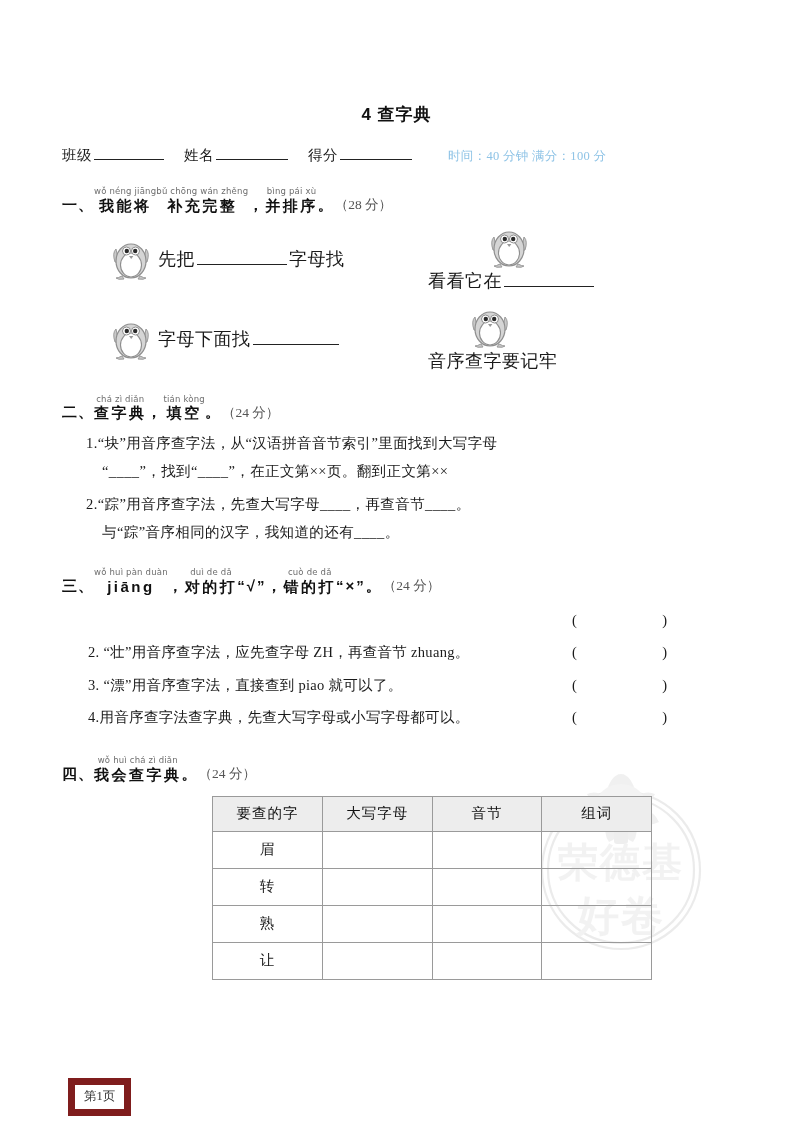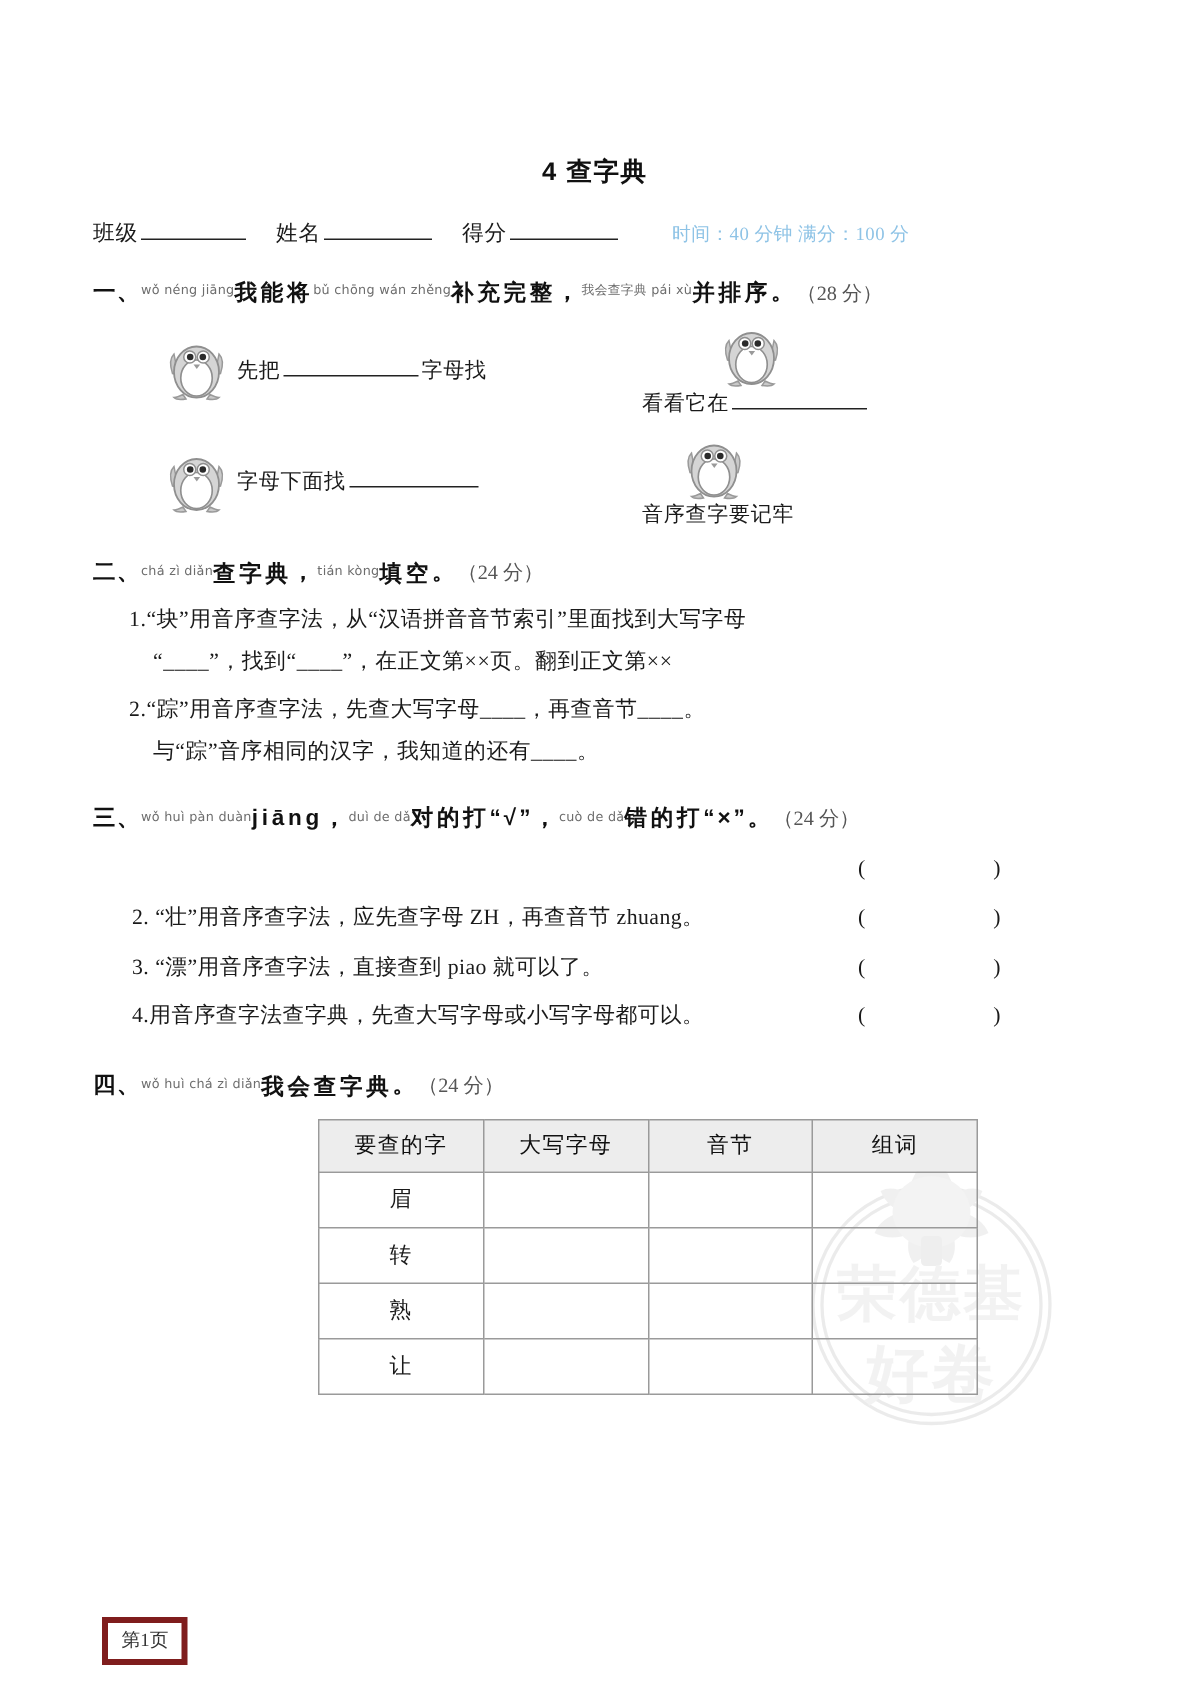--- a/index.html
+++ b/index.html
@@ -89,20 +89,21 @@
   .sec-head {
     font-family: "Liberation Sans", "DejaVu Sans", sans-serif;
     font-weight: bold;
     font-size: 15px;
     line-height: 1.05;
     white-space: nowrap;
     color: #111;
   }
   .rb {
     display: inline-flex;
+    flex-direction: column;
     align-items: center;
     vertical-align: bottom;
     line-height: 1;
   }
   .rb .py {
     font-family: "DejaVu Sans", "Liberation Sans", sans-serif;
     font-weight: normal;
     font-size: 8.5px;
     color: #6d6d6d;
     letter-spacing: 0.2px;
@@ -141,21 +142,21 @@
   
   .peng-wrap { margin-top: 12px; }
   .peng-row {
     display: flex;
     align-items: center;
     margin-bottom: 12px;
   }
   .peng-cell {
     display: flex;
     align-items: center;
-    font-size: 14px;
+    font-size: 18px;
   }
   .peng-cell.left  { width: 300px; padding-left: 48px; }
   .peng-cell.right { padding-left: 18px; flex-direction: column; }
   .peng-icon {
     flex: 0 0 auto;
     width: 42px;
     height: 44px;
     margin-right: 6px;
   }
   .peng-text { white-space: nowrap; letter-spacing: 0.5px; }
@@ -214,21 +215,21 @@
   }
   table.grid td { background: transparent; }
 
   
   #footer {
     position: absolute;
     left: 68px;
     top: 1078px;
     font-size: 12.5px;
     color: #333;
-    border: 4px solid #7f1d1d;
+    border: 7px solid #7f1d1d;
     padding: 3px 9px 4px 9px;
     background: #fff;
     z-index: 3;
   }
 </style>
 </head>
 <body>
 
 <div id="page">
 
@@ -268,21 +269,21 @@
 
     <div class="sec">
       <div class="sec-head">
         <span class="sec-num">一、</span><span class="rb">
             <span class="py">wǒ néng jiāng</span>
             <span class="han">我能将</span>
           </span><span class="rb">
             <span class="py">bǔ chōng wán zhěng</span>
             <span class="han">补充完整</span>
           </span><span class="plain-bold">，</span><span class="rb">
-            <span class="py">我会查字典 pái xù</span>
+            <span class="py">bìng pái xù</span>
             <span class="han">并排序</span>
           </span><span class="plain-bold">。</span><span class="score">（28 分）</span>
       </div>
 
       <div class="peng-wrap">
 
         <div class="peng-row">
           <div class="peng-cell left">
             <svg class="peng-icon" viewBox="0 0 42 44">
               <path d="M5 25 q-3 -9 1 -13 q2 12 5 14 z" fill="#c9c9c9" stroke="#9a9a9a" stroke-width="1"></path>

